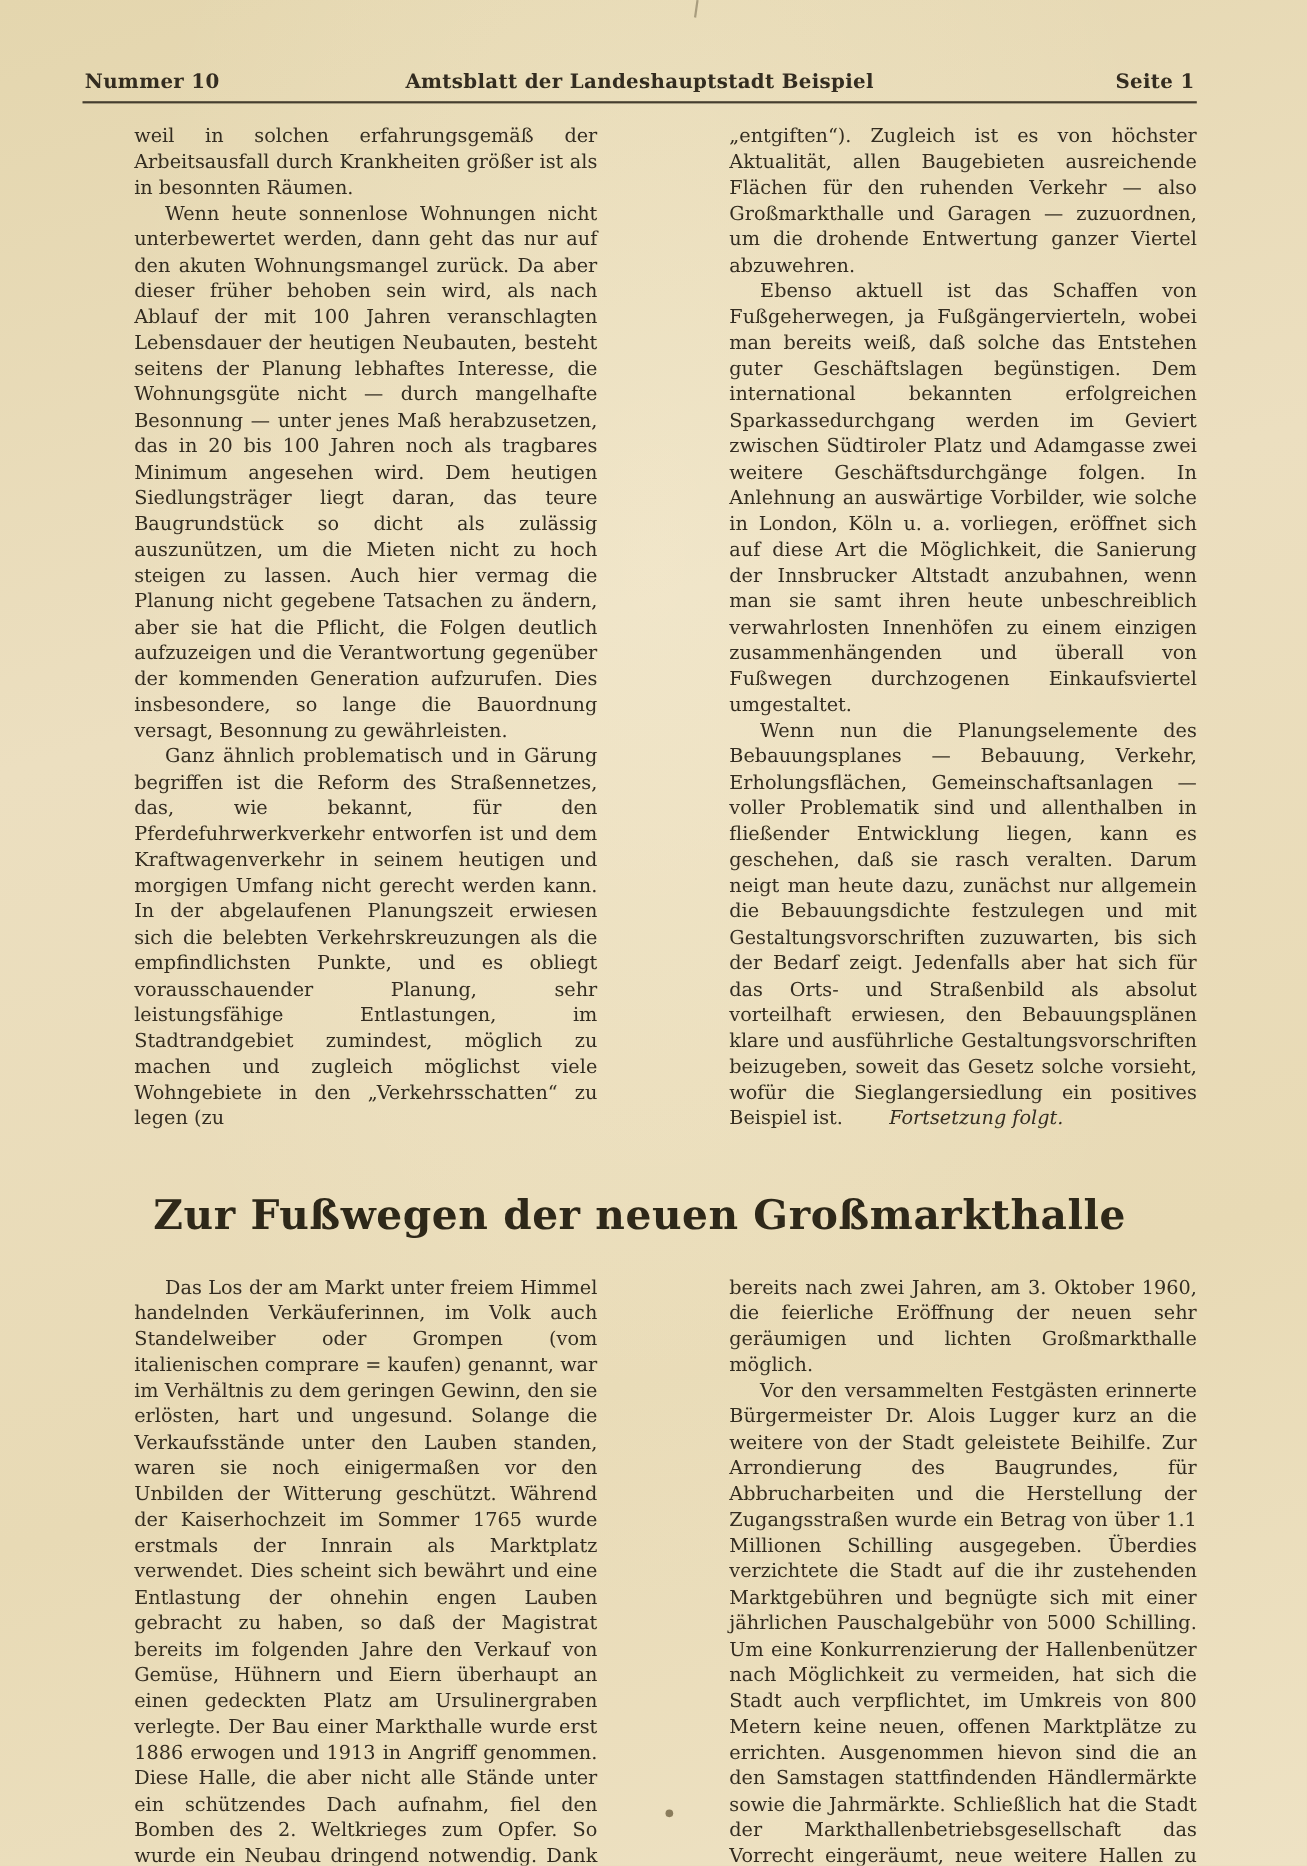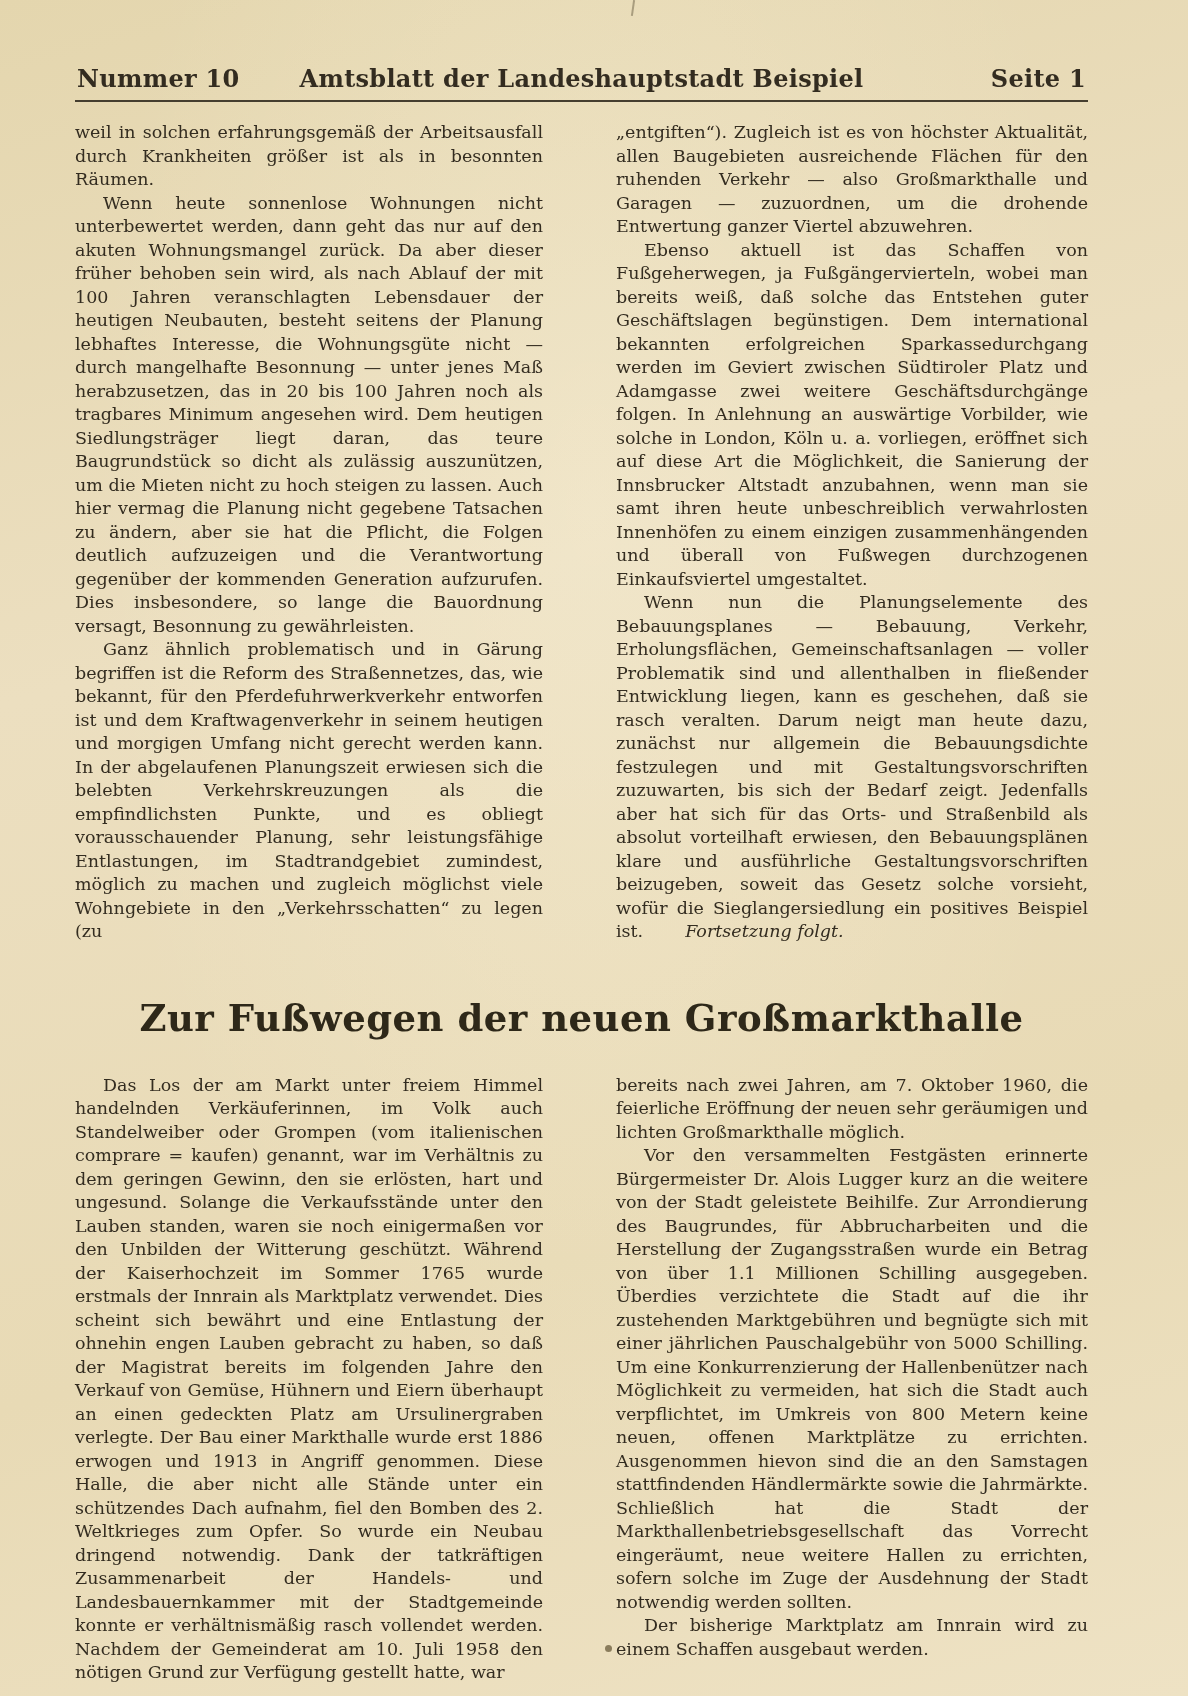--- a/index.html
+++ b/index.html
@@ -17,21 +17,21 @@
     color:#332c20;
     background:
       radial-gradient(ellipse at 50% 30%, rgba(255,250,230,0.25), rgba(0,0,0,0) 60%),
       linear-gradient(165deg, #e4d6ae 0%, #ecdfc0 35%, #e8dab5 70%, #eee2c4 100%);
   }
   .masthead {
     position:relative;
     display:flex;
     justify-content:space-between;
     align-items:baseline;
-    font-size:24px;
+    font-size:18px;
     font-weight:bold;
     letter-spacing:0.3px;
     padding:0 2px;
   }
   .masthead .center-title {
     position:absolute;
     left:0; right:0;
     text-align:center;
   }
   .head-rule {
@@ -39,21 +39,21 @@
     border-top:2px solid #45three;
     border-top:2px solid #453e2f;
     margin:7px 0 0 0;
   }
   .two-col {
     display:grid;
     grid-template-columns:468px 472px;
     column-gap:73px;
     margin-top:19px;
   }
-  .col { text-align:justify; }
+  .col { text-align:justify;margin-left:47px; }
   .para {
     margin:0;
     font-size:17.5px;
     line-height:23.5px;
     text-align:justify;
     text-justify:inter-word;
   }
   .para.indent { text-indent:1.6em; }
   .bold { font-weight:normal; }
   .gap { margin-left:2.4em; white-space:nowrap;font-style:italic; }
@@ -107,21 +107,21 @@
       </div>
   </section>
 
   <h1 class="headline">Zur Fußwegen der neuen Großmarkthalle</h1>
 
   <section class="two-col">
     <div class="col">
         <p class="para indent"><span>Das Los der am Markt unter freiem Himmel handelnden Verkäuferinnen, im Volk auch Standelweiber oder Grompen (vom italienischen comprare = kaufen) genannt, war im Verhältnis zu dem geringen Gewinn, den sie erlösten, hart und ungesund. Solange die Verkaufsstände unter den Lauben standen, waren sie noch einigermaßen vor den Unbilden der Witterung geschützt. Während der Kaiserhochzeit im Sommer 1765 wurde erstmals der Innrain als Marktplatz verwendet. Dies scheint sich bewährt und eine Entlastung der ohnehin engen Lauben gebracht zu haben, so daß der Magistrat bereits im folgenden Jahre den Verkauf von Gemüse, Hühnern und Eiern überhaupt an einen gedeckten Platz am Ursulinergraben verlegte. Der Bau einer Markthalle wurde erst 1886 erwogen und 1913 in Angriff genommen. Diese Halle, die aber nicht alle Stände unter ein schützendes Dach aufnahm, fiel den Bomben des 2. Weltkrieges zum Opfer. So wurde ein Neubau dringend notwendig. Dank der tatkräftigen Zusammenarbeit der Handels- und Landesbauernkammer mit der Stadtgemeinde konnte er verhältnismäßig rasch vollendet werden. Nachdem der Gemeinderat am 10. Juli 1958 den nötigen Grund zur Verfügung gestellt hatte, war</span></p>
       </div>
     <div class="col">
-        <p class="para"><span>bereits nach zwei Jahren, am 7. Oktober 1960, die feierliche Eröffnung der neuen sehr geräumigen und lichten Großmarkthalle möglich.</span></p>
+        <p class="para"><span>bereits nach zwei Jahren, am 3. Oktober 1960, die feierliche Eröffnung der neuen sehr geräumigen und lichten Großmarkthalle möglich.</span></p>
         <p class="para indent"><span>Vor den versammelten Festgästen erinnerte Bürgermeister Dr. Alois Lugger kurz an die weitere von der Stadt geleistete Beihilfe. Zur Arrondierung des Baugrundes, für Abbrucharbeiten und die Herstellung der Zugangsstraßen wurde ein Betrag von über 1.1 Millionen Schilling ausgegeben. Überdies verzichtete die Stadt auf die ihr zustehenden Marktgebühren und begnügte sich mit einer jährlichen Pauschalgebühr von 5000 Schilling. Um eine Konkurrenzierung der Hallenbenützer nach Möglichkeit zu vermeiden, hat sich die Stadt auch verpflichtet, im Umkreis von 800 Metern keine neuen, offenen Marktplätze zu errichten. Ausgenommen hievon sind die an den Samstagen stattfindenden Händlermärkte sowie die Jahrmärkte. Schließlich hat die Stadt der Markthallenbetriebsgesellschaft das Vorrecht eingeräumt, neue weitere Hallen zu errichten, sofern solche im Zuge der Ausdehnung der Stadt notwendig werden sollten.</span></p>
         <p class="para indent"><span>Der bisherige Marktplatz am Innrain wird zu einem Schaffen ausgebaut werden.</span></p>
       </div>
   </section>
 
   <div class="speck"></div>
 
 </div>
 
 </body></html>

